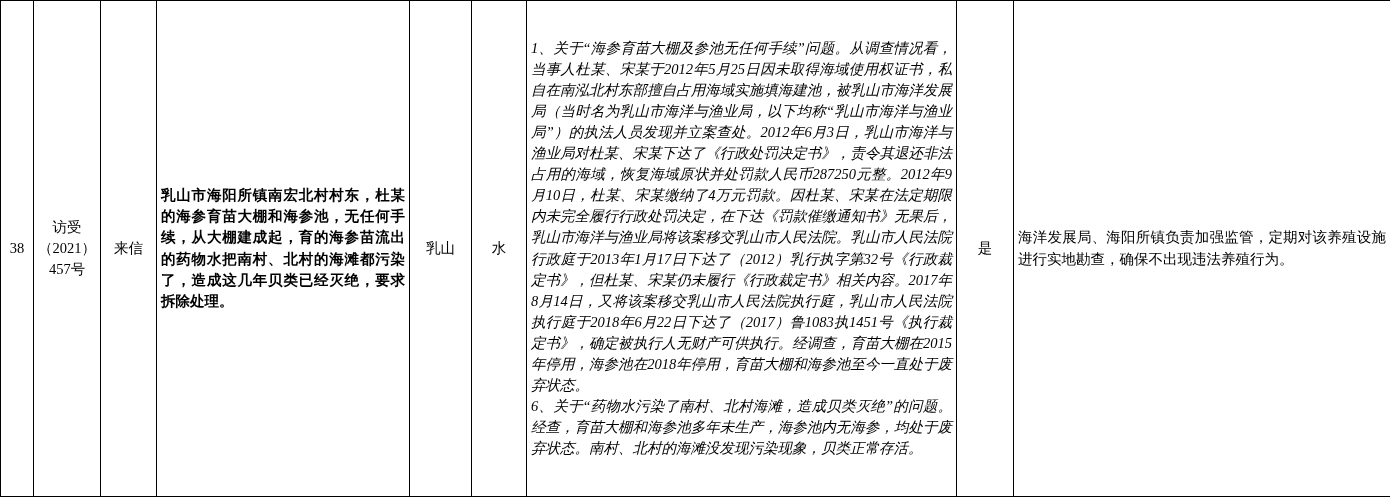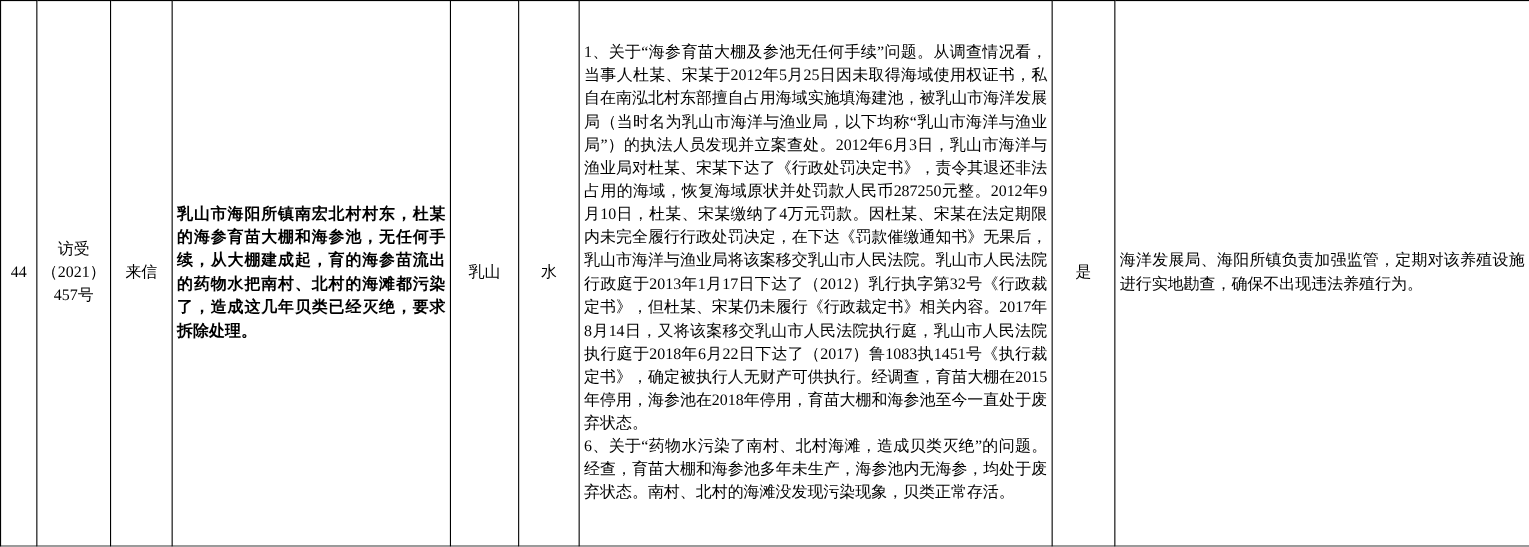--- a/index.html
+++ b/index.html
@@ -55,20 +55,21 @@
   .cell-middle-justify {
     text-align: justify;
     text-justify: inter-ideograph;
     vertical-align: middle;
   }
   .findings-cell {
     vertical-align: top;
     padding-top: 3px;
     font-size: 14.6px;
     line-height: 1.47;
+    font-style: italic;
   }
   .findings-cell p {
     margin: 0;
   }
   .content-cell {
     font-size: 14.5px;
     line-height: 1.5;
     font-weight: bold;
   }
   .measures-cell {
@@ -93,21 +94,21 @@
       <col class="c-source">
       <col class="c-content">
       <col class="c-city">
       <col class="c-type">
       <col class="c-findings">
       <col class="c-verified">
       <col class="c-measures">
     </colgroup>
     <tbody>
       <tr>
-        <td class="cell-center">44</td>
+        <td class="cell-center">38</td>
         <td class="cell-center docno-cell">访受（2021）457号</td>
         <td class="cell-center">来信</td>
         <td class="cell-middle-justify content-cell">乳山市海阳所镇南宏北村村东，杜某的海参育苗大棚和海参池，无任何手续，从大棚建成起，育的海参苗流出的药物水把南村、北村的海滩都污染了，造成这几年贝类已经灭绝，要求拆除处理。</td>
         <td class="cell-center">乳山</td>
         <td class="cell-center">水</td>
         <td class="cell-justify findings-cell">
           <p>1、关于“海参育苗大棚及参池无任何手续”问题。从调查情况看，当事人杜某、宋某于2012年5月25日因未取得海域使用权证书，私自在南泓北村东部擅自占用海域实施填海建池，被乳山市海洋发展局（当时名为乳山市海洋与渔业局，以下均称“乳山市海洋与渔业局”）的执法人员发现并立案查处。2012年6月3日，乳山市海洋与渔业局对杜某、宋某下达了《行政处罚决定书》，责令其退还非法占用的海域，恢复海域原状并处罚款人民币287250元整。2012年9月10日，杜某、宋某缴纳了4万元罚款。因杜某、宋某在法定期限内未完全履行行政处罚决定，在下达《罚款催缴通知书》无果后，乳山市海洋与渔业局将该案移交乳山市人民法院。乳山市人民法院行政庭于2013年1月17日下达了（2012）乳行执字第32号《行政裁定书》，但杜某、宋某仍未履行《行政裁定书》相关内容。2017年8月14日，又将该案移交乳山市人民法院执行庭，乳山市人民法院执行庭于2018年6月22日下达了（2017）鲁1083执1451号《执行裁定书》，确定被执行人无财产可供执行。经调查，育苗大棚在2015年停用，海参池在2018年停用，育苗大棚和海参池至今一直处于废弃状态。</p>
           <p>6、关于“药物水污染了南村、北村海滩，造成贝类灭绝”的问题。经查，育苗大棚和海参池多年未生产，海参池内无海参，均处于废弃状态。南村、北村的海滩没发现污染现象，贝类正常存活。</p>
         </td>
         <td class="cell-center">是</td>

